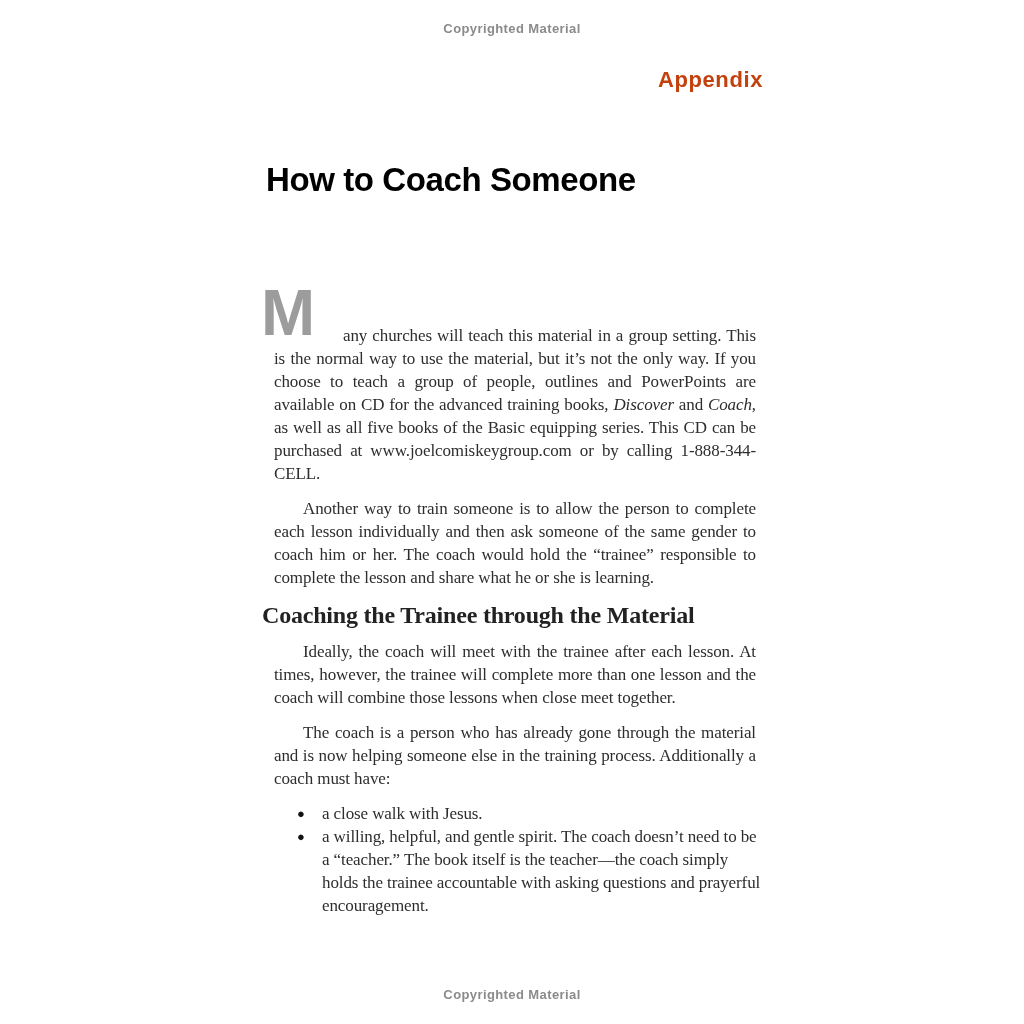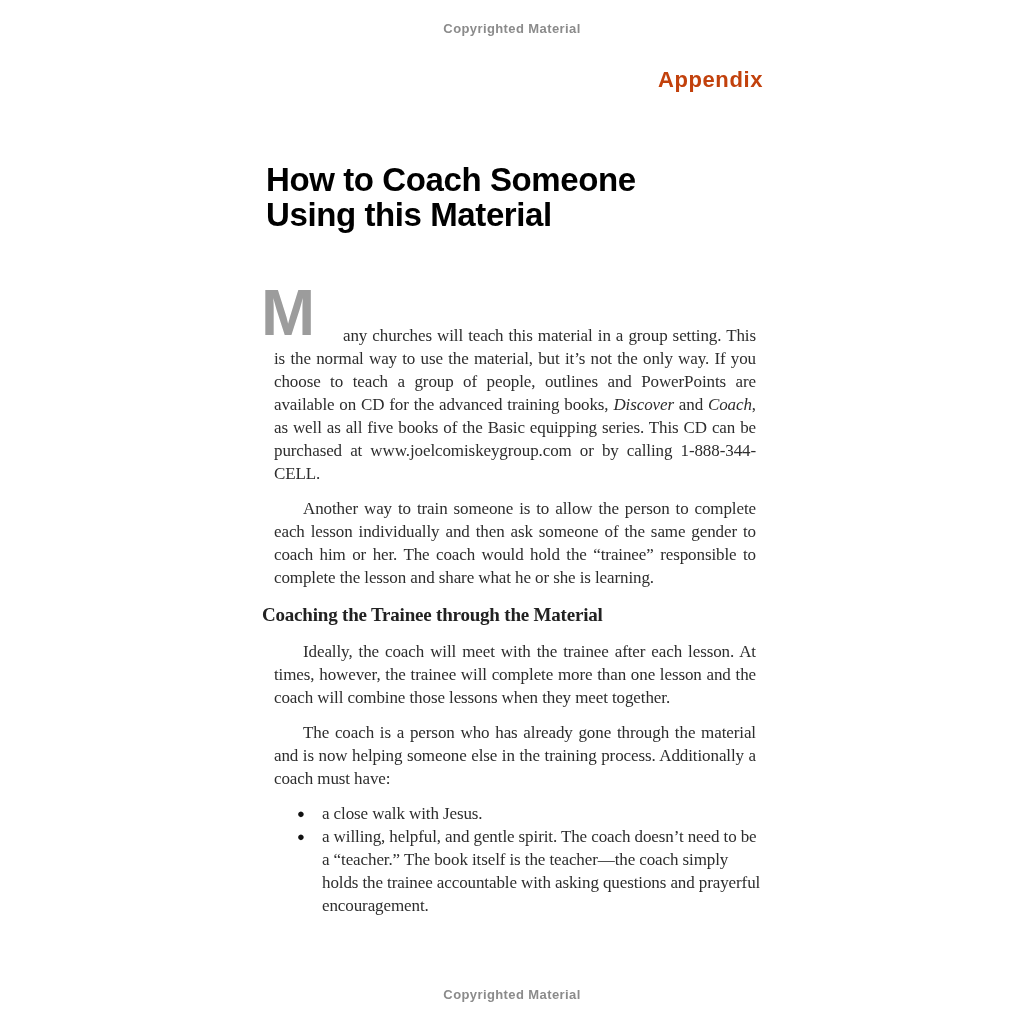--- a/index.html
+++ b/index.html
@@ -79,21 +79,21 @@
     letter-spacing: -0.1px;
     color: #2d2d2d;
     text-align: justify;
   }
   .bodycopy p { margin: 12px; }
   .bodycopy p.indent { text-indent: 29px; }
   .bodycopy p.dropcap-first { text-indent: 69px; }
   .bodycopy .italic { font-style: italic; }
 
   .section-heading {
-    font-size: 19px;
+    font-size: 24px;
     font-weight: bold;
     line-height: 26px;
     margin: 13px 0 0 0;
     text-align: left;
     letter-spacing: -0.2px;
     color: #222222;
   }
 
   ul.bullets {
     list-style: none;
@@ -117,35 +117,34 @@
 <body>
 
 <div class="page">
 
   <div class="copyright top">Copyrighted Material</div>
 
   <div class="running-head">Appendix</div>
 
   <h1 class="chapter-title">
     <span>How to Coach Someone</span>
-    <span>Using this Material</span>
   </h1>
 
   <div class="dropcap">M</div>
 
   <div class="bodycopy">
 
     <p class="dropcap-first"><span>any  churches will teach this material in a group setting. This is the normal way to use the material, but it’s not the only way. If you choose to teach a group of people, outlines and PowerPoints are available on CD for the advanced training books, </span><span class="italic">Discover</span><span> and </span><span class="italic">Coach</span><span>, as well as all five books of  the Basic equipping series. This CD can be purchased at www.joelcomiskeygroup.com or by calling 1-888-344-CELL.</span></p>
 
     <p class="indent">Another way to train someone is to allow the person to complete each lesson individually and then ask someone of  the same gender to coach him or her. The coach would hold the “trainee” responsible to complete the lesson and share what he or she is learning.</p>
 
 
     <h2 class="section-heading">Coaching the Trainee through the Material</h2>
 
-    <p class="indent">Ideally, the coach will meet with the trainee after each lesson. At times, however, the trainee will complete more than one lesson and the coach will combine those lessons when they meet together.</p>
+    <p class="indent">Ideally, the coach will meet with the trainee after each lesson. At times, however, the trainee will complete more than one lesson and the coach will combine those lessons when close meet together.</p>
 
     <p class="indent">The coach is a person who has already gone through the material and is now helping someone else in the training process. Additionally a coach must have:</p>
 
     <ul class="bullets">
       <li>
         <span class="bullet-dot">●</span>
         <span>a close walk with Jesus.</span>
       </li>
       <li>
         <span class="bullet-dot">●</span>

